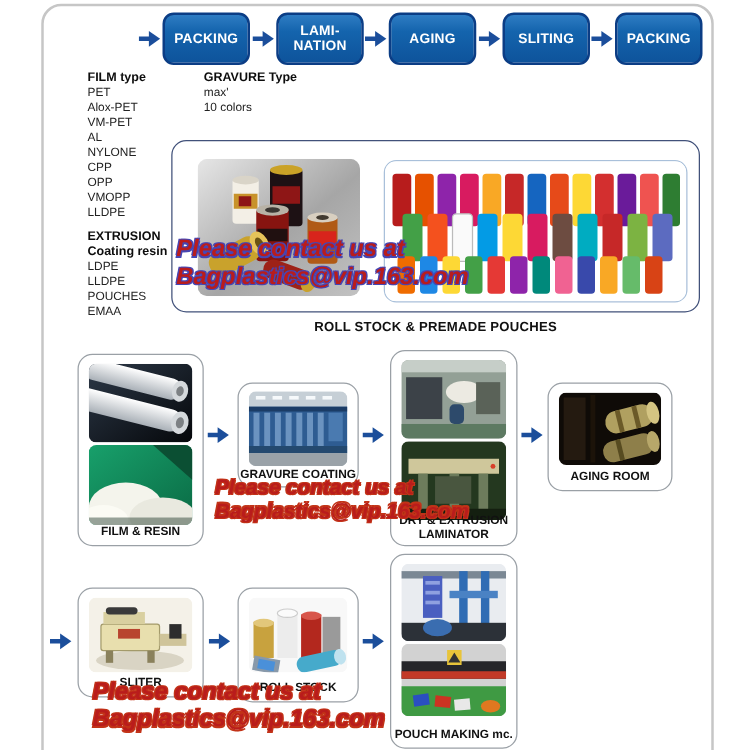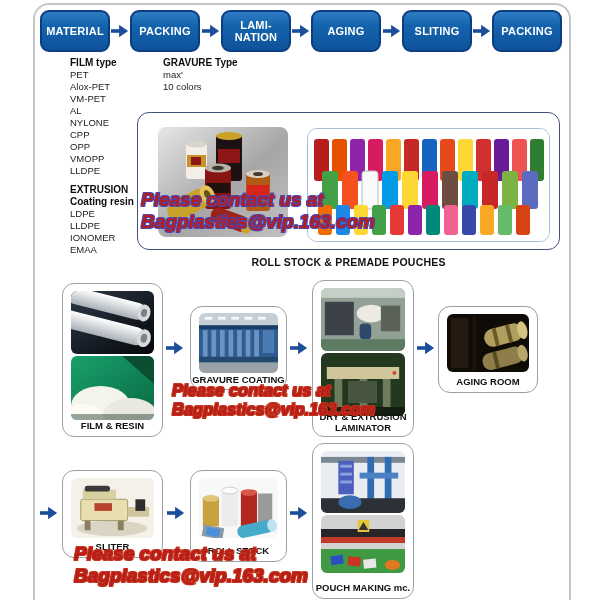--- a/index.html
+++ b/index.html
@@ -44,21 +44,20 @@
   .mcap{position:absolute;left:1px;right:1px;text-align:center;font-weight:bold;
         font-size:9.5px;line-height:10.5px;color:#111;}
 </style>
 </head>
 <body>
 
 <div id="stage">
 
   <div class="frame"></div>
 
-  <div class="step" style="left:40px">MATERIAL</div>
   <div class="step" style="left:130px">PACKING</div>
   <div class="step" style="left:221px">LAMI-NATION</div>
   <div class="step" style="left:311px">AGING</div>
   <div class="step" style="left:402px">SLITING</div>
   <div class="step" style="left:492px">PACKING</div>
 
   <svg class="flow-arrow" style="left:111px;top:23px" viewBox="0 0 20 16">
       <path d="M0 8 h10" stroke="#1b4e9b" stroke-width="4"></path>
       <path d="M9 1 L19 8 L9 15 Z" fill="#1b4e9b"></path>
     </svg>
@@ -88,21 +87,21 @@
     <div>NYLONE</div>
     <div>CPP</div>
     <div>OPP</div>
     <div>VMOPP</div>
     <div>LLDPE</div>
     <div class="sp"></div>
     <div class="hd">EXTRUSION</div>
     <div class="hd">Coating resin</div>
     <div>LDPE</div>
     <div>LLDPE</div>
-    <div>IONOMER</div>
+    <div>POUCHES</div>
     <div>EMAA</div>
   </div>
 
   <div class="notes" style="left:135px;top:57px">
     <div class="hd">GRAVURE Type</div>
     <div>max'</div>
     <div>10 colors</div>
   </div>
 
 

